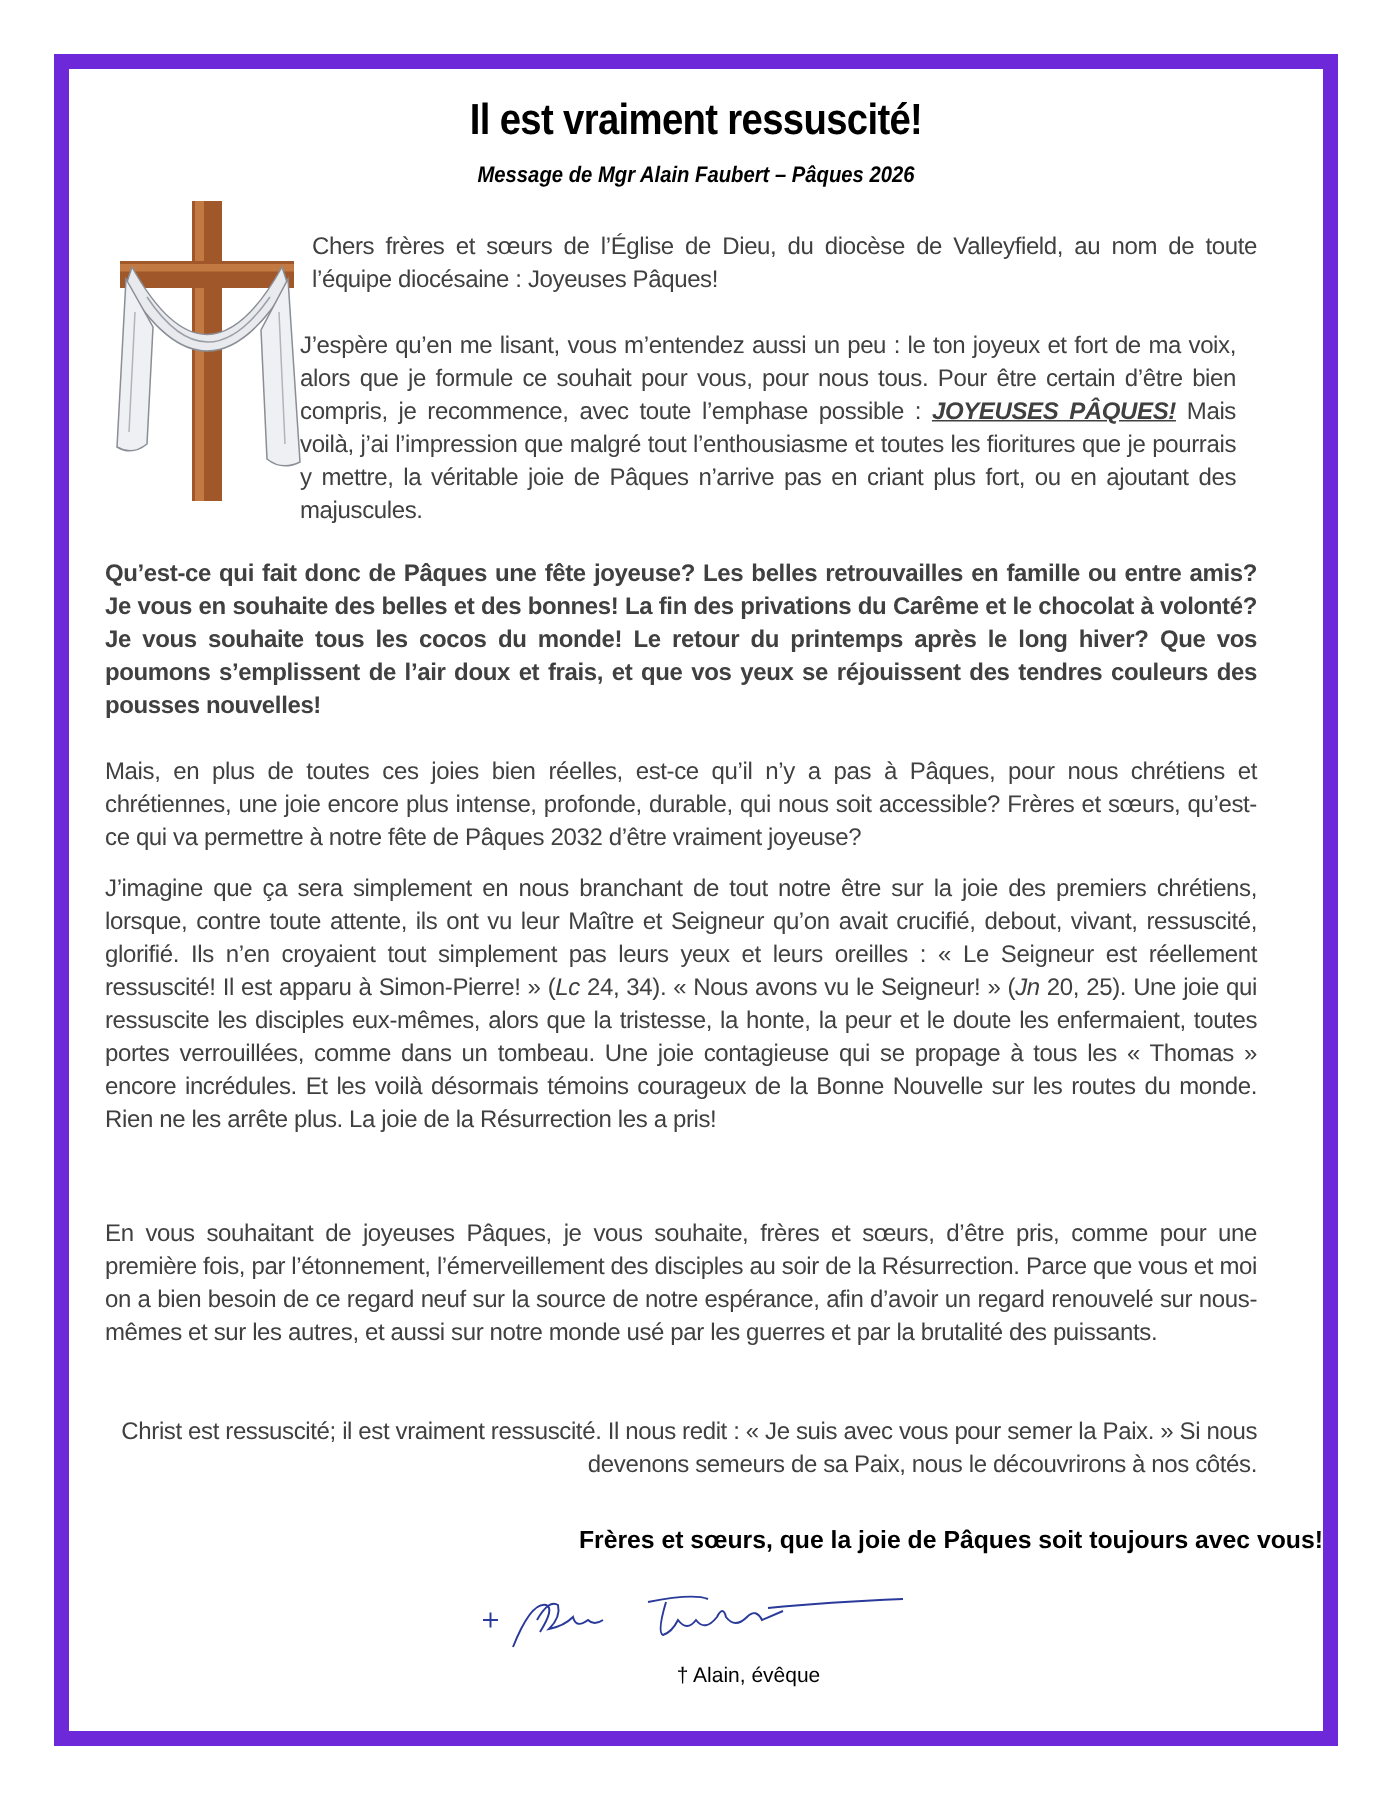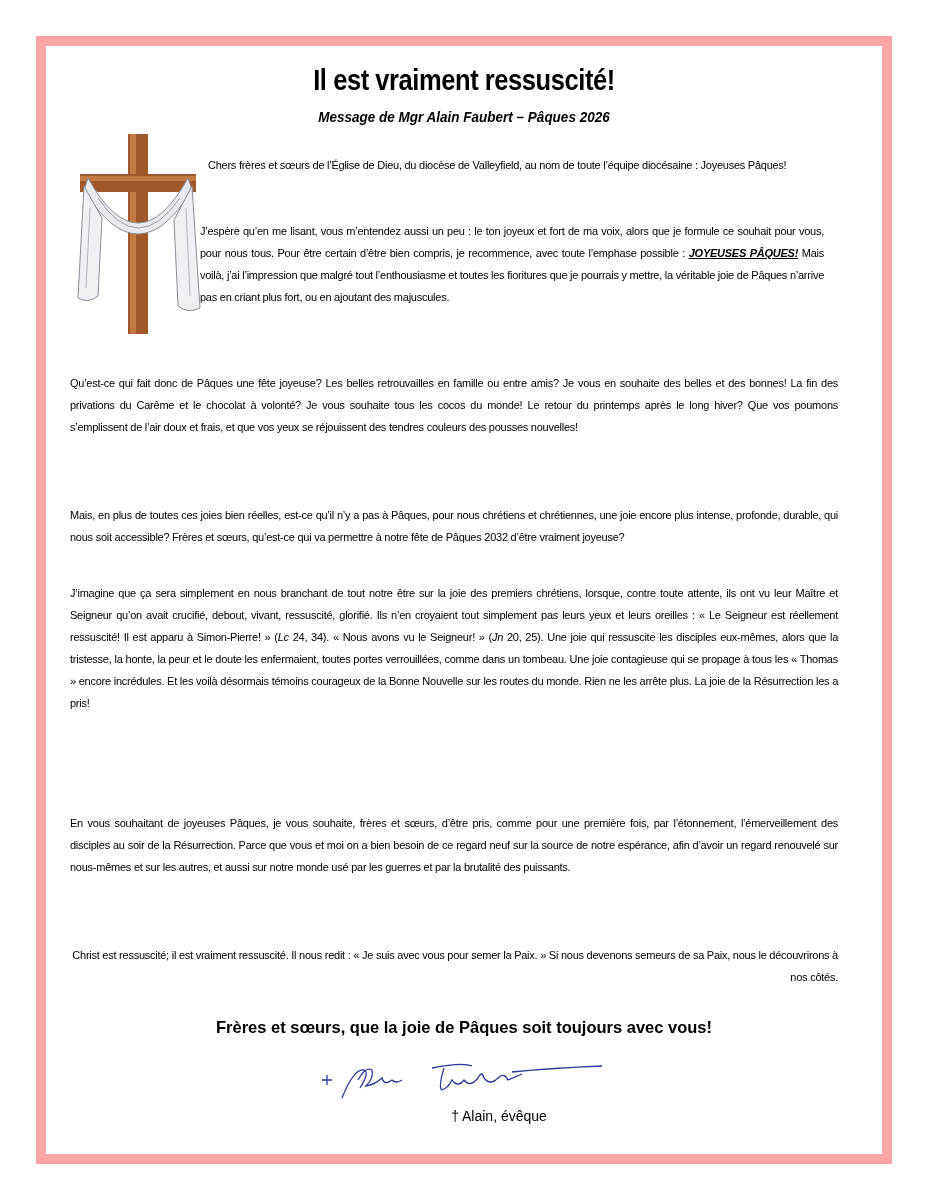--- a/index.html
+++ b/index.html
@@ -1,46 +1,46 @@
 <!DOCTYPE html>
 <html><head>
   <meta charset="utf-8">
   <style>
     html, body { margin: 0; padding: 0; background: #ffffff; }
     body { width: 928px; height: 1200px; position: relative; overflow: hidden; }
     .frame {
       position: absolute; left: 36px; top: 36px; width: 836px; height: 1108px;
-      border: 10px solid #fca5a5; background: #fff;
+      border: 10px solid #6d28d9; background: #fff;
     }
     .title {
       position: absolute; left: 0; right: 0; top: 18px; text-align: center;
       font-family: "Liberation Sans", sans-serif; font-weight: bold; font-size: 29px;
       color: #000; letter-spacing: -0.5px; transform: scaleX(0.88);
     }
     .subtitle {
       position: absolute; left: 0; right: 0; top: 62px; text-align: center;
       font-family: "Liberation Sans", sans-serif; font-weight: bold; font-style: italic;
       font-size: 15px; color: #000; transform: scaleX(0.9);
     }
     .cross { position: absolute; left: 22px; top: 82px; width: 140px; height: 210px; }
     .txt {
-      font-family: "Liberation Sans", sans-serif; font-size: 11px; line-height: 22px;
-      color: #000000; position: absolute; text-align: justify; margin: 0;
+      font-family: "Liberation Sans", sans-serif; font-size: 16px; line-height: 22px;
+      color: #404040; position: absolute; text-align: justify; margin: 0;
       letter-spacing: -0.25px;
     }
     .p1 { left: 162px; top: 108px; width: 630px; }
     .p2 { left: 154px; top: 174px; width: 624px; }
-    .p3 { left: 24px; top: 326px; width: 768px; }
+    .p3 { left: 24px; top: 326px; width: 768px; font-weight: bold; }
     .p4 { left: 24px; top: 458px; width: 768px; }
     .p5 { left: 24px; top: 536px; width: 768px; }
     .p6 { left: 24px; top: 766px; width: 768px; }
     .p7 { left: 24px; top: 898px; width: 768px; text-align: right; }
     .emph { font-weight: bold; font-style: italic; text-decoration: underline; }
     .closing {
-      position: absolute; left: 0; right: 0; top: 972px; text-align: center;
+      position: absolute; left: 0; right: 0; top: 972px; text-align: right;
       font-family: "Liberation Sans", sans-serif; font-weight: bold; font-size: 16.5px; color: #000;
     }
     .sig { position: absolute; left: 266px; top: 1012px; width: 300px; height: 60px; }
     .signame {
       position: absolute; left: 0; right: 0; top: 1062px; text-align: center;
       font-family: "Liberation Sans", sans-serif; font-size: 14px; color: #000; padding-left: 70px;
     }
   </style>
 </head>
 <body>

